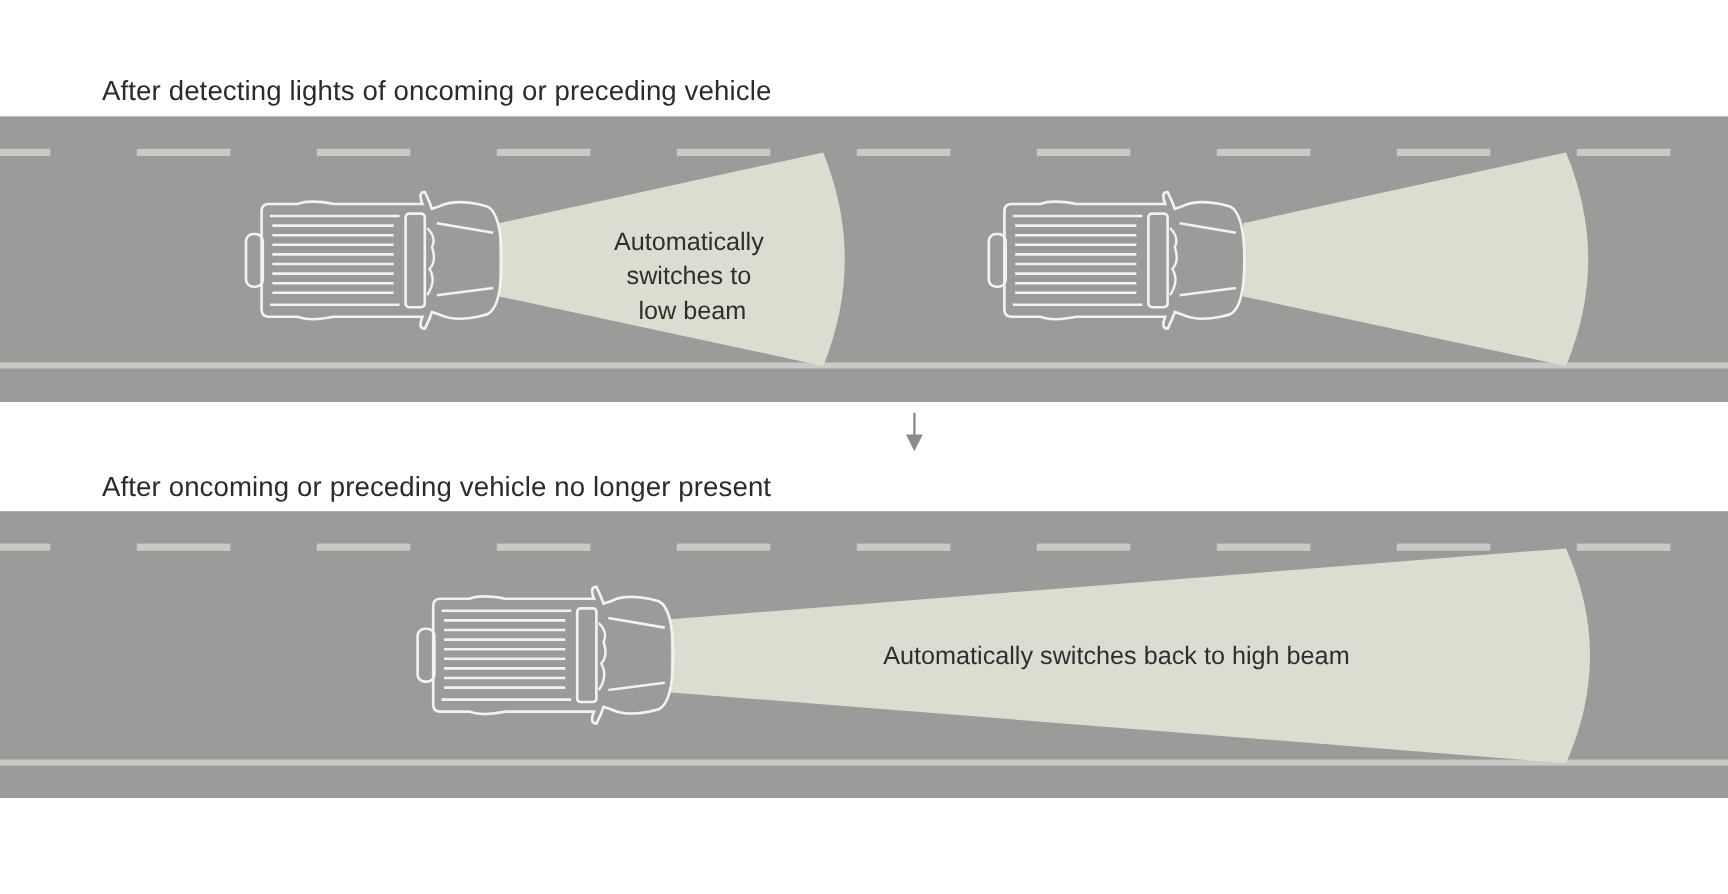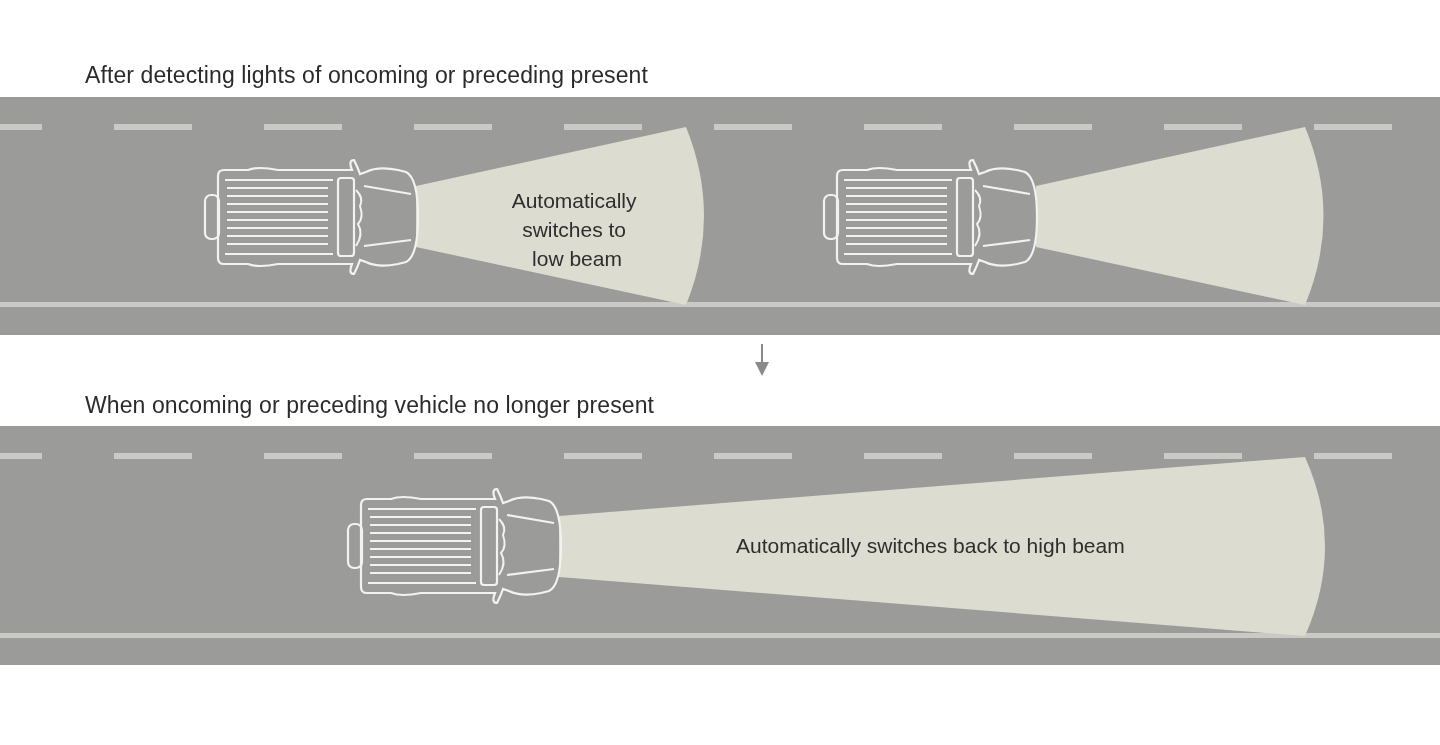--- a/index.html
+++ b/index.html
@@ -8,22 +8,22 @@
   .heading { position: absolute; left: 85px; font-size: 23px; color: #2b2b2b;
              letter-spacing: 0.1px; white-space: nowrap; }
   #heading-top { top: 62px; }
   #heading-bottom { top: 392px; }
   svg#scene { position: absolute; left: 0; top: 0; }
   .beam-label { font-family: "Liberation Sans", "DejaVu Sans", sans-serif; font-size: 21px; fill: #2e2e2e; }
 </style>
 </head>
 <body>
 
-<div class="heading" id="heading-top">After detecting lights of oncoming or preceding present</div>
-<div class="heading" id="heading-bottom">When oncoming or preceding vehicle no longer present</div>
+<div class="heading" id="heading-top">After detecting lights of oncoming or preceding vehicle</div>
+<div class="heading" id="heading-bottom">After oncoming or preceding vehicle no longer present</div>
 
 <svg id="scene" width="1440" height="745" viewBox="0 0 1440 745">
   <defs>
     <g id="car">
 
       <rect x="-13" y="27" width="14" height="44" rx="6" fill="none" stroke-width="2.2"></rect>
 
       <path d="M0,8 Q0,2 6,2 L30,2 Q40,-2 60,2 L130,2 L134,2 Q130,-8 136,-8 Q140,0 142,6 L148,4 Q160,-2 180,2 L188,4 Q200,10 200,49 Q200,88 188,94 L180,96 Q160,100 148,94 L142,92 Q140,98 136,106 Q130,106 134,96 L130,96 L60,96 Q40,100 30,96 L6,96 Q0,96 0,90 Z" fill="none" stroke-width="2.2"></path>
 
       <g stroke-width="2.2">

